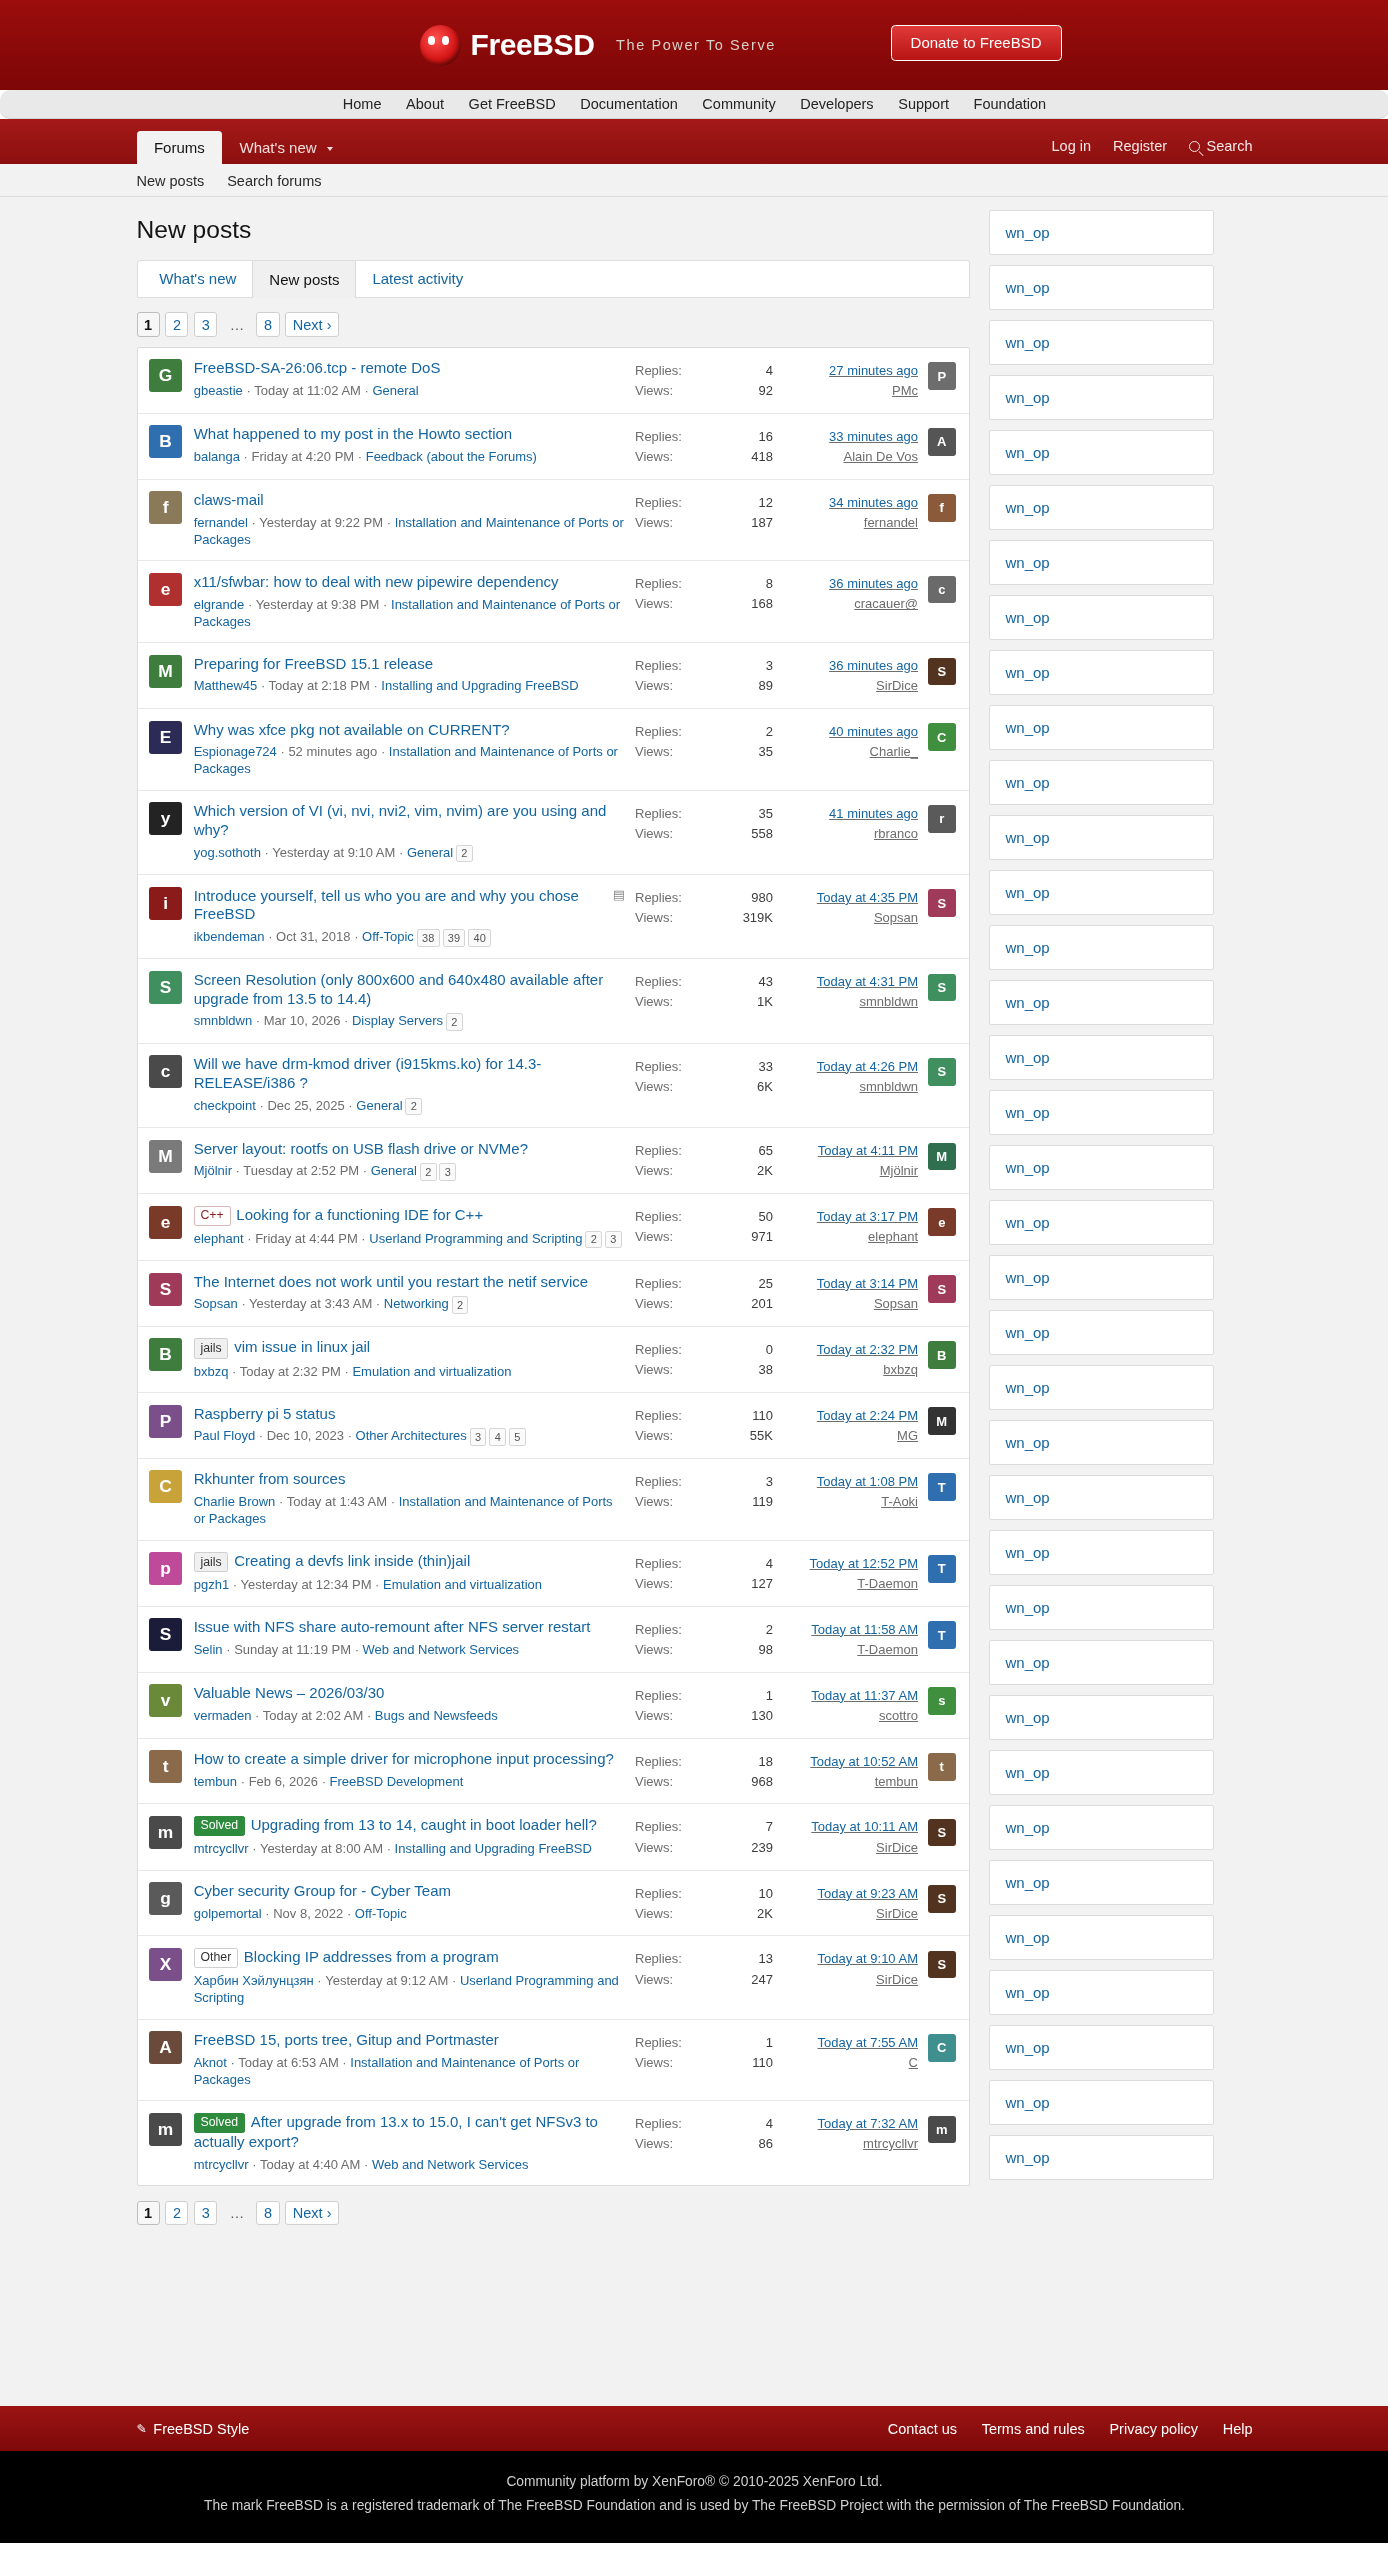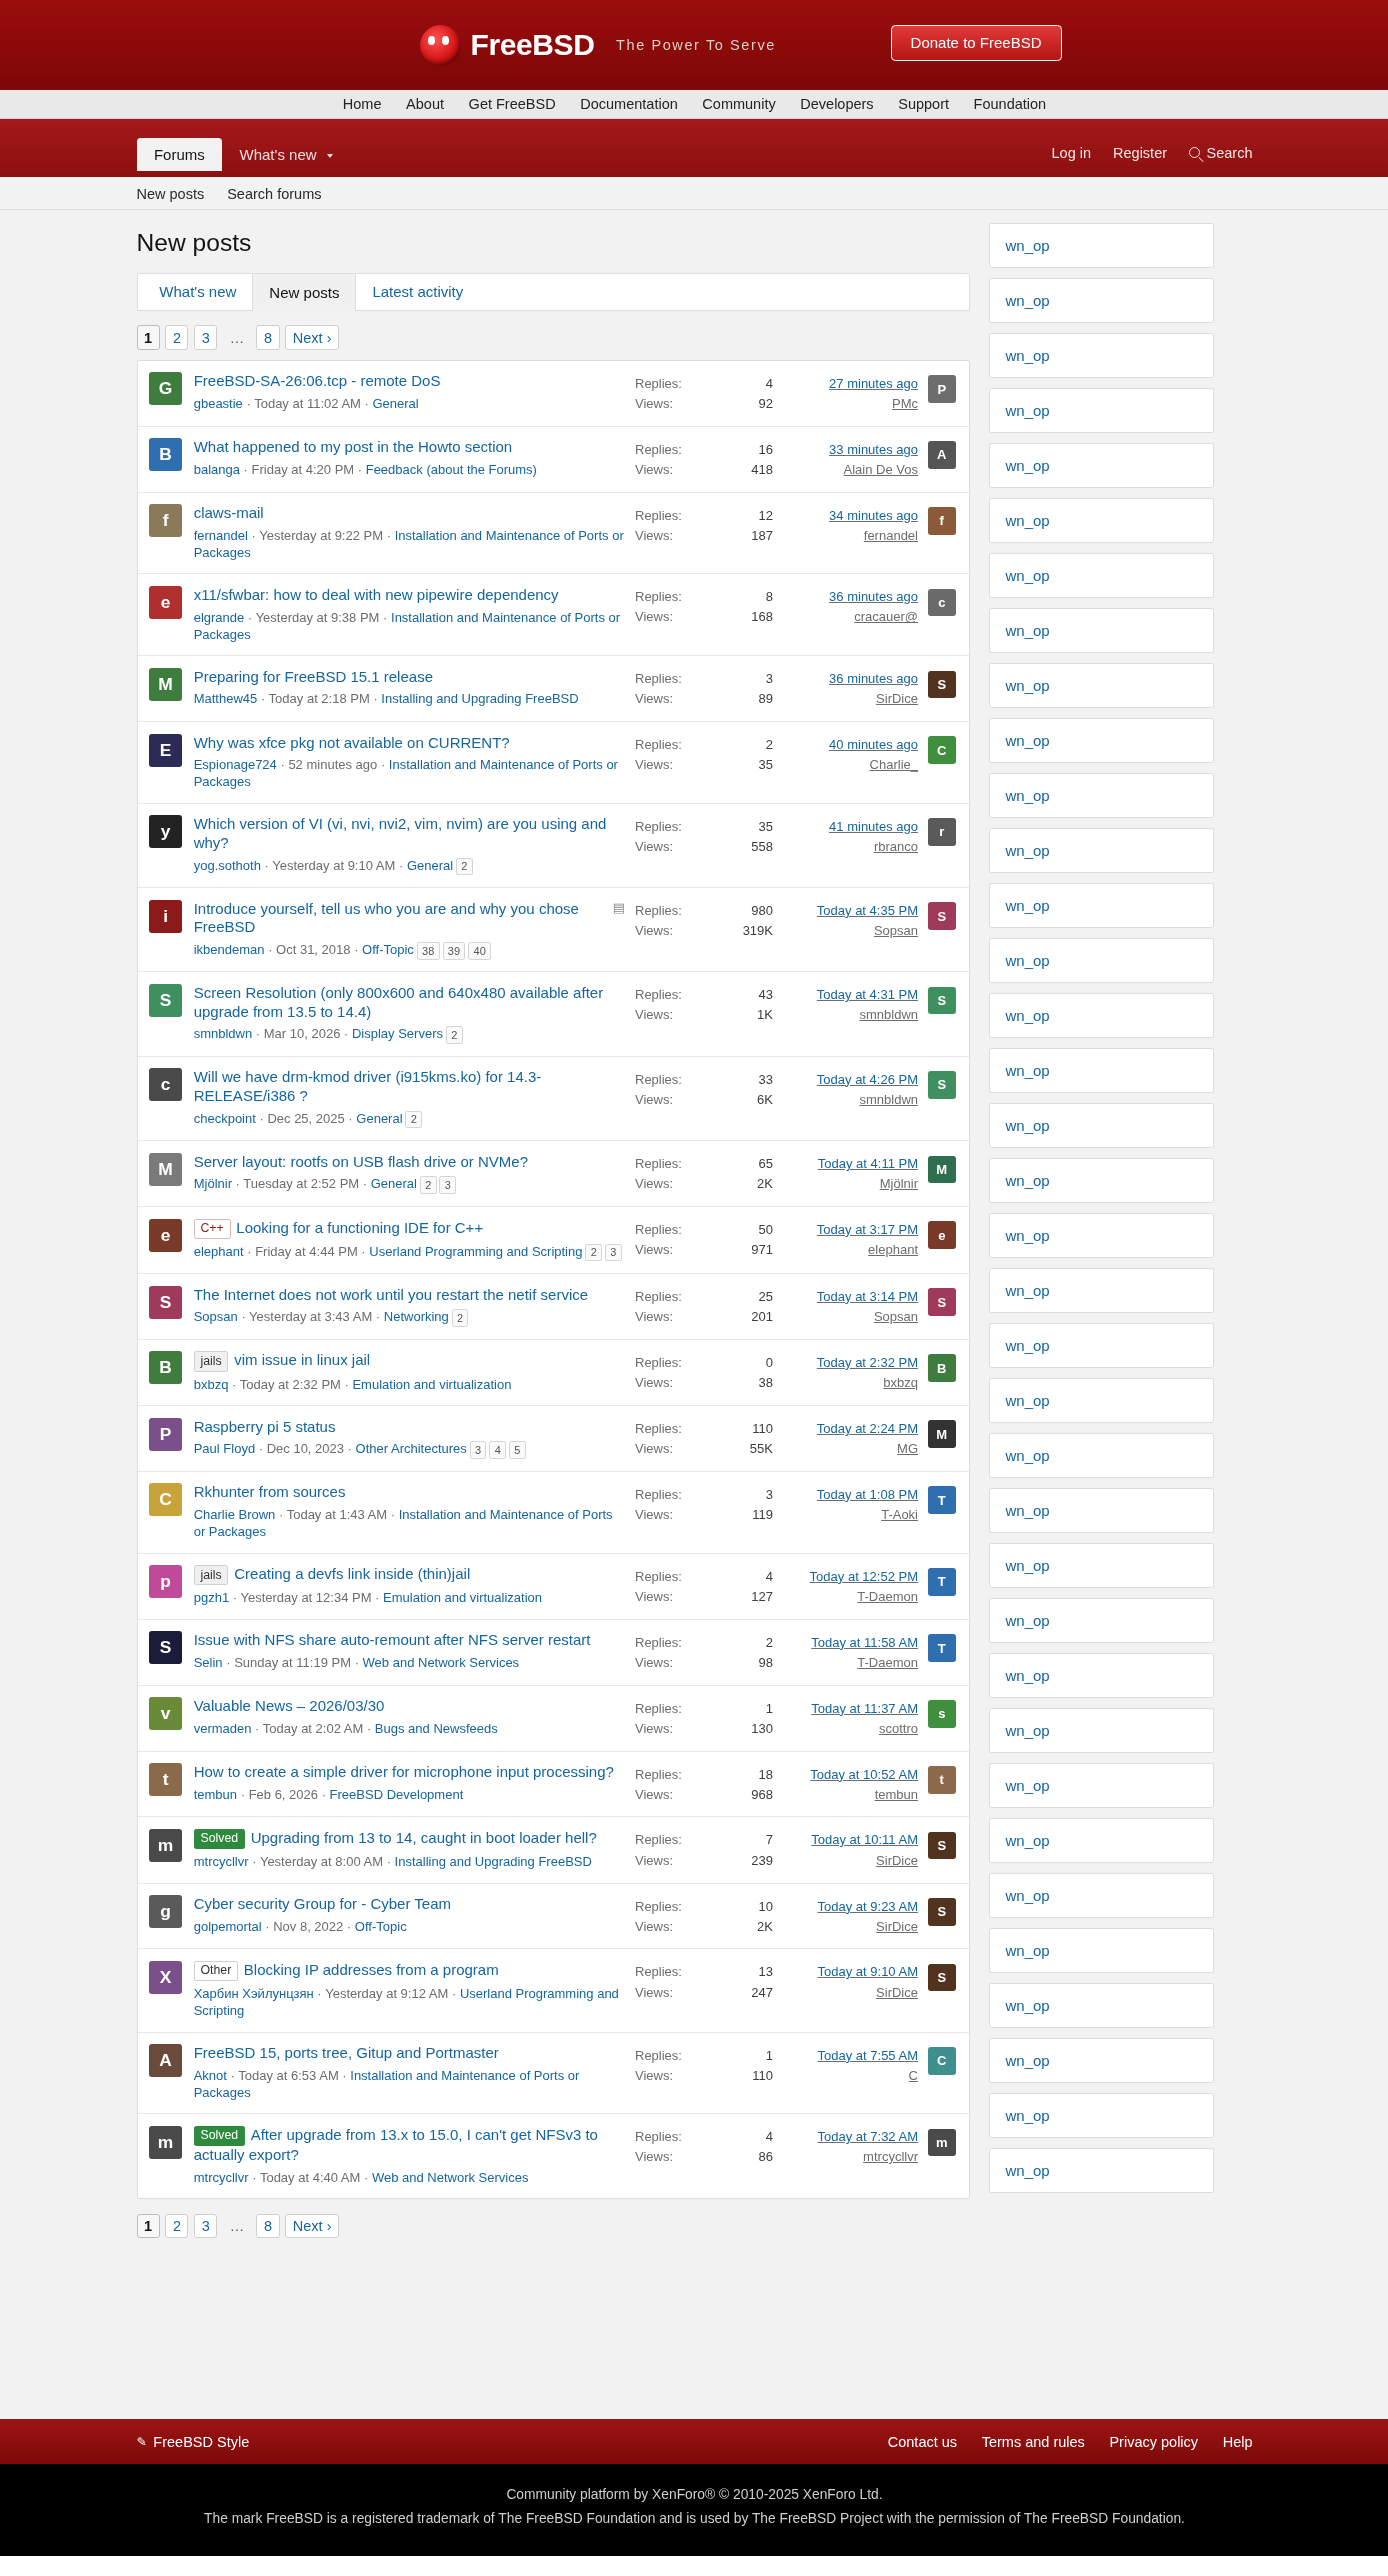--- a/index.html
+++ b/index.html
@@ -56,31 +56,31 @@
     color:#fff; font-size:15px;
     padding:8.7px 19px; border-radius:4.3px;
     cursor:pointer;
   }
 
   
   .navbar-grey {
     background:#e9e9e9;
     border-bottom:0.7px solid #d0d0d0;
     height:29px;
-    display:flex; justify-content:center; align-items:center;
+    display:flex; justify-content:center; align-items:center;border-radius:10px;
   }
   .navbar-grey ul { display:flex; gap:24.6px; list-style:none; margin:0; padding:0; }
   .navbar-grey li { font-size:14.5px; color:#242424; cursor:pointer; }
 
   
   .forum-nav {
     background:#9b1414;
     background: linear-gradient(180deg,#a51919 0%, #8c0f0f 100%);
-    height: 58px;
-    display:flex; align-items:center;
+    height: 45px;
+    display:flex; align-items:flex-start;
     position:relative;
   }
   .forum-nav-inner { width:1116px; margin:0 auto; display:flex; align-items:flex-end; height:45px; position:relative;}
   .tab {
     padding: 8px 17.4px;
     font-size:15px; color:#f4dede; cursor:pointer;
   }
   .tab.active {
     background:#f2f2f2; color:#141414; border-radius:3.6px 3.6px 0 0;
     font-weight:400;

